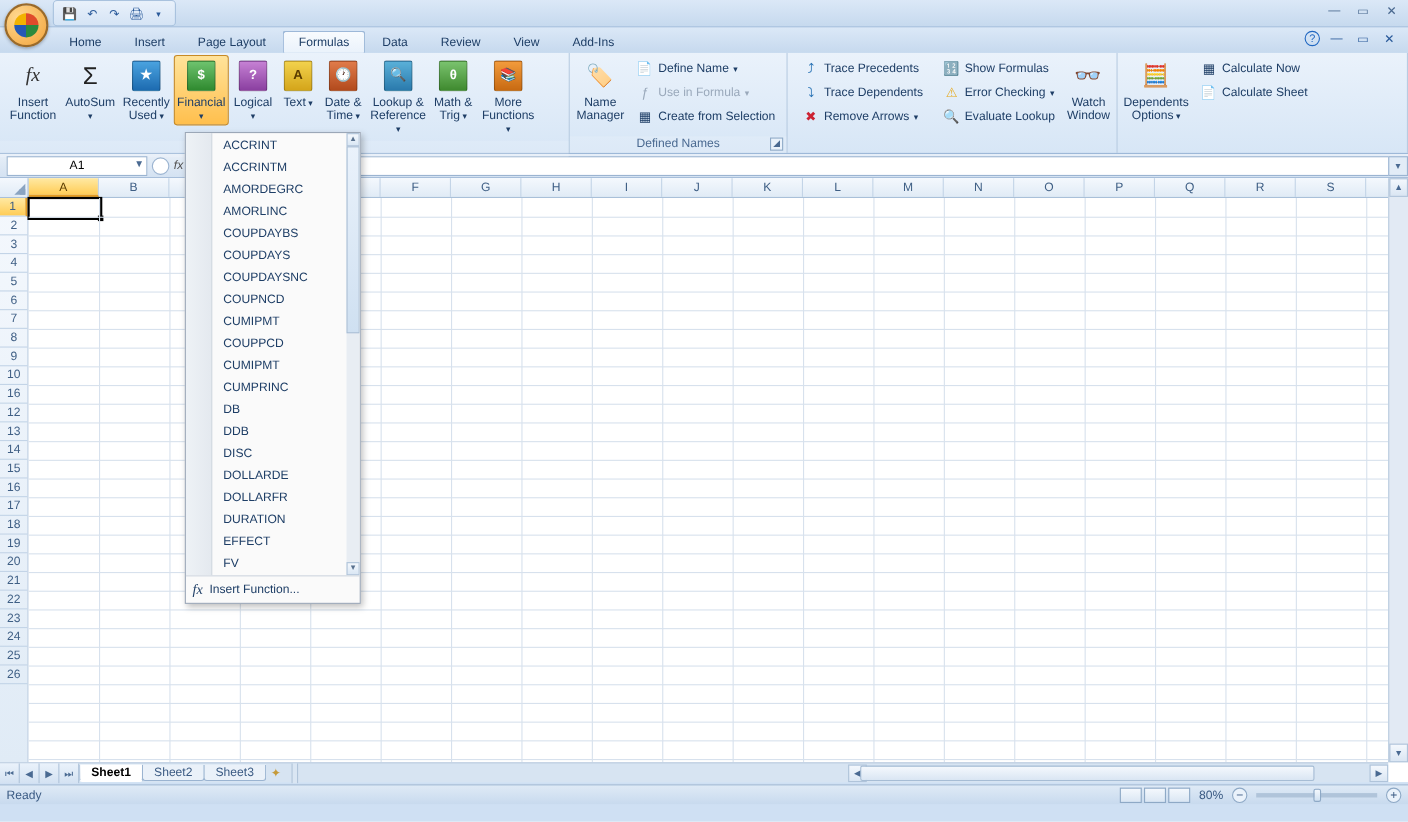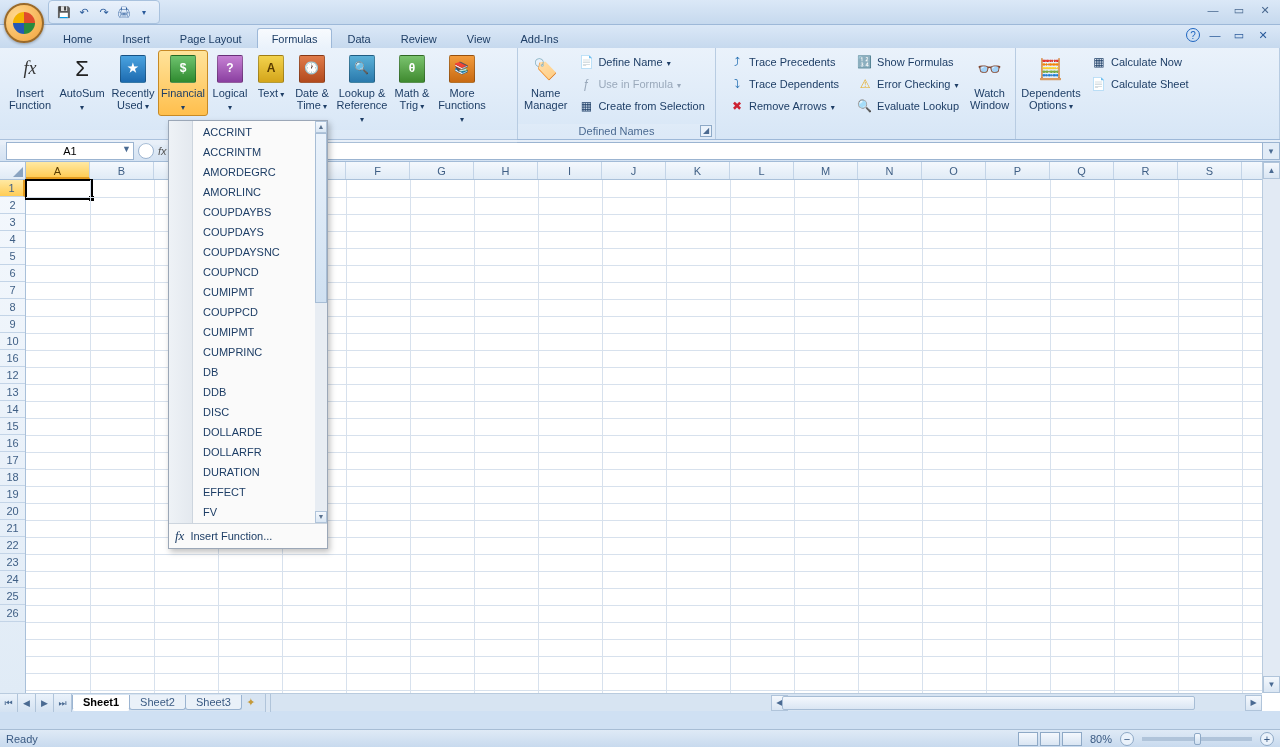--- a/index.html
+++ b/index.html
@@ -69,21 +69,21 @@
 .hs-thumb{ position:absolute; left:782px; width:413px; height:14px; top:2px; background:linear-gradient(#f4f8fd,#dae6f3); border:1px solid #a7bdd5; border-radius:2px;}
 .sheet-nav { display:flex; align-items:center; height:18px; background:linear-gradient(#eaf2fb,#d4e2f2);}
 .nav-btn { width:18px; height:18px; border-right:1px solid #b0c4da; text-align:center; line-height:18px; font-size:9px; color:#4a6a92;}
 .sheet-tab { padding: 1px 10px; border:1px solid #9bb4d1; border-top:none; background:#eaf1f9; color:#3a5a83; border-radius:0 0 3px 3px; margin-right:-1px;}
 .sheet-tab.active { background:#fff; font-weight:bold; color:#000; border-bottom:2px solid #fff;}
 .sheet-new { width:20px; text-align:center; color:#c59a3a;}
 .hs-track-split { width:6px; height:18px; border-left:1px solid #b0c4da; border-right:1px solid #b0c4da; margin-left:4px; background:#dae6f3;}
 .hs-btn { width:17px; height:16px; background:linear-gradient(#f4f8fd,#dae6f3); border:1px solid #b0c4da; text-align:center; font-size:8px; line-height:14px; color:#4a6a92;}
 
 
-.status { position:absolute; bottom:0; left:0; right:0; height:18px; background:linear-gradient(#dfeaf6,#c8daee); border-top:1px solid #a7bdd5; display:flex; align-items:center; padding:0 6px; color:#3a5a83;}
+.status { position:absolute; bottom:16px; left:0; right:0; height:18px; background:linear-gradient(#dfeaf6,#c8daee); border-top:1px solid #a7bdd5; display:flex; align-items:center; padding:0 6px; color:#3a5a83;}
 .views { margin-left:auto; display:flex; align-items:center; gap:2px;}
 .view-btn { width:20px; height:14px; border:1px solid #8ea9c6; background:linear-gradient(#f4f8fd,#dae6f3);}
 .zoom-track { width:110px; height:4px; background:#b0c4da; position:relative; margin:0 6px;}
 .zoom-thumb { position:absolute; left:52px; top:-4px; width:7px; height:12px; background:linear-gradient(#f4f8fd,#cfe0f1); border:1px solid #8ea9c6; border-radius:2px;}
 .zoom-btn { width:14px; height:14px; border:1px solid #8ea9c6; border-radius:50%; text-align:center; line-height:12px; background:#eaf2fb; color:#3a5a83;}
 
 
 .dropdown { position:absolute; left:168px; top:120px; width:160px; background:#fafafa; border:1px solid #9ba7b7; box-shadow:2px 3px 6px rgba(0,0,0,.25); z-index:100;}
 .dd-body { max-height:476px; overflow:hidden; position:relative;}
 .dd-items { padding:1px 0 1px 26px; }

